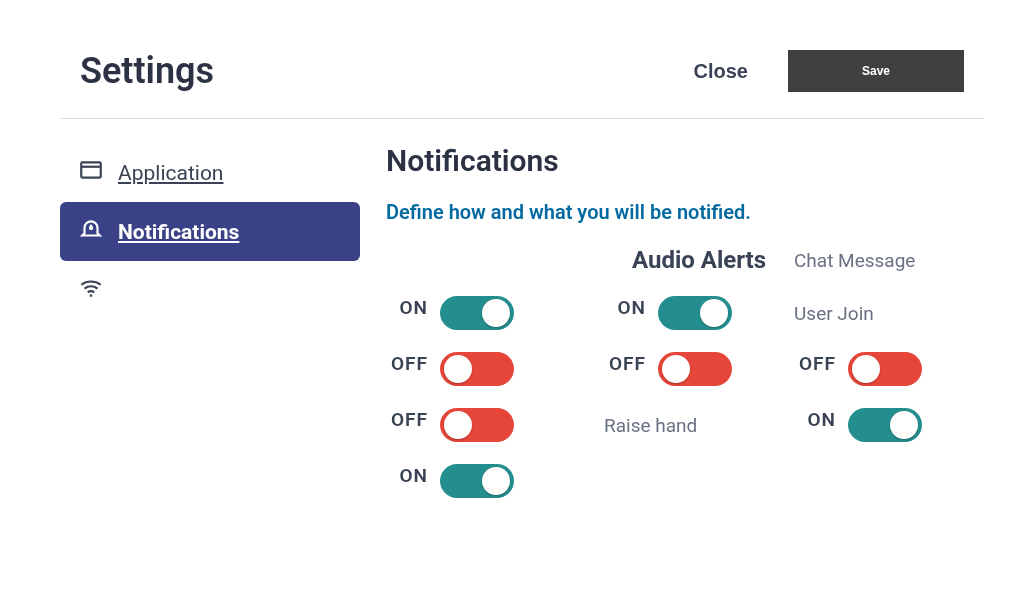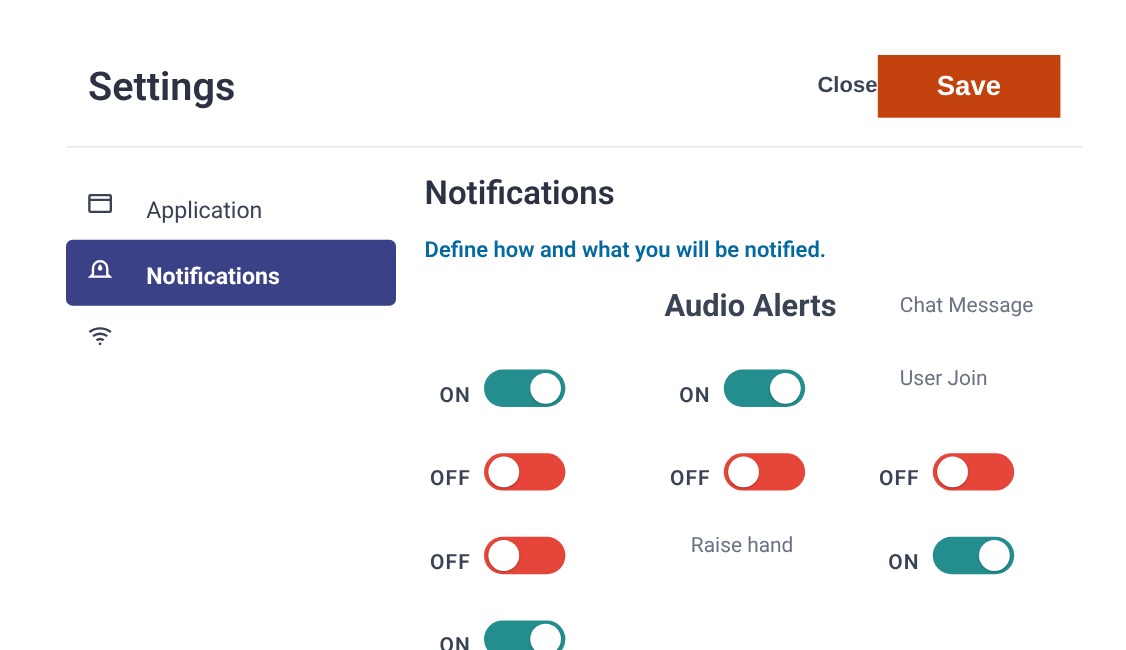--- a/index.html
+++ b/index.html
@@ -1,35 +1,35 @@
 <!DOCTYPE html>
 <html><head>
   <meta charset="utf-8">
   <style>
     * { box-sizing: border-box; margin: 0; padding: 0; }
     body { font-family: -apple-system, BlinkMacSystemFont, "Segoe UI", Roboto, Arial, sans-serif; background:#fff; color:#3a4255; }
     .page { width:1024px; height:591px; padding:30px 40px 0 60px; }
-    .header { display:flex; align-items:center; justify-content:space-between; padding: 20px 20px 26px 20px; }
+    .header { display:flex; justify-content:space-between; padding: 20px 20px 26px 20px; }
     .title { font-size:36px; font-weight:600; color:#2c3243; }
-    .header-actions { display:flex; align-items:center; }
+    .header-actions { display:flex; align-items:center; gap:40px; }
     .close-btn { background:none; border:none; font-size:20px; color:#3a4255; font-weight:600; cursor:pointer; }
-    .save-btn { background:#c2410c; color:#fff; border:none; font-size:25px; font-weight:700; padding:14px 54px; cursor:pointer; }
+    .save-btn { background:#404040; color:#fff; border:none; font-size:12px; font-weight:700; padding:14px 74px; cursor:pointer; }
     .divider { height:1px; background:#dcdfe5; margin:0 0 0 0; }
     .body { display:flex; padding-top:24px; }
     .sidebar { width:300px; flex:0 0 300px; }
-    .side-item { display:flex; align-items:flex-end; gap:29px; padding:14px 18px; font-size:21px; color:#3a4255; cursor:pointer; border-radius:6px; }
+    .side-item { display:flex; align-items:center; gap:14px; padding:14px 18px; font-size:21px; color:#3a4255; cursor:pointer; border-radius:6px;text-decoration:underline; }
     .side-item.active { background:#3a4186; color:#fff; font-weight:700; }
     .side-item svg { width:26px; height:26px; flex:0 0 26px; }
     .content { flex:1; padding-left:26px; }
     .section-title { font-size:30px; font-weight:600; color:#2c3243; margin-bottom:22px; }
     .section-desc { font-size:20px; font-weight:600; color:#0369a1; margin-bottom:22px; }
     .grid { display:grid; grid-template-columns: 1fr 190px 190px; row-gap:22px; align-items:center; }
-    .col-head { font-size:28px; font-weight:700; color:#3a4255; text-align:left; }
-    .row-label { font-size:19px; color:#6a7183;margin-left:24px; }
-    .cell { display:flex; align-items:flex-end; gap:12px;margin-top:20px; }
+    .col-head { font-size:24px; font-weight:700; color:#3a4255; text-align:center; }
+    .row-label { font-size:19px; color:#6a7183; }
+    .cell { display:flex; align-items:flex-start; gap:12px; }
     .state { font-size:19px; font-weight:600; color:#3a4255; letter-spacing:1px; min-width:42px; text-align:right; }
     .toggle { position:relative; width:74px; height:34px; border-radius:20px; cursor:pointer; }
     .toggle .knob { position:absolute; top:3px; width:28px; height:28px; border-radius:50%; background:#fff; box-shadow:0 1px 2px rgba(0,0,0,.25); }
     .toggle.on { background:#248e8e; }
     .toggle.on .knob { right:4px; }
     .toggle.off { background:#e64539; }
     .toggle.off .knob { left:4px; }
   </style>
 </head>
 <body>

